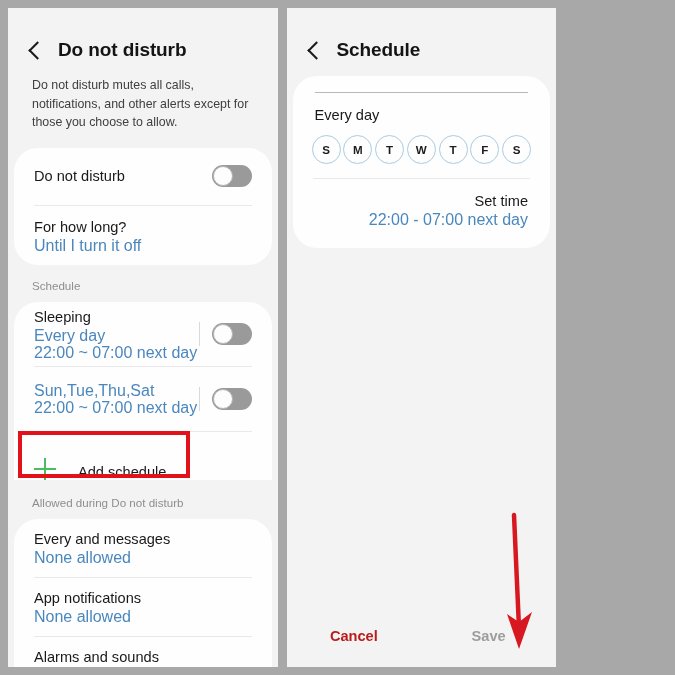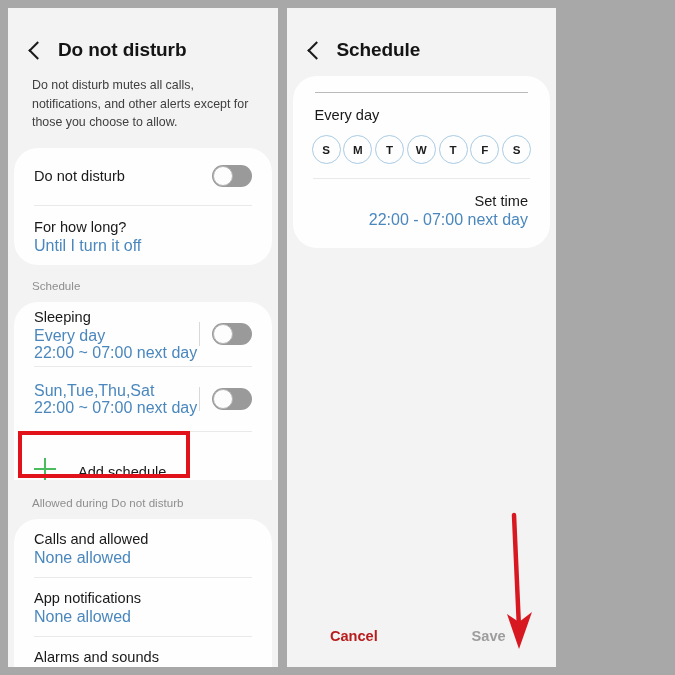--- a/index.html
+++ b/index.html
@@ -270,21 +270,21 @@
       </div>
     </div>
 
     <div class="hlbox" style="left:10px; top:423px; width:172px; height:47px;"></div>
 
     <div class="sect" style="padding-top:16px">Allowed during Do not disturb</div>
 
     <div class="card flat-bottom">
       <div class="row" style="min-height:58px">
         <div class="texts">
-          <div class="row-title">Calls and allowed</div>
+          <div class="row-title">Every and messages</div>
           <div class="row-sub">None allowed</div>
         </div>
       </div>
       <div class="divider"></div>
       <div class="row" style="min-height:58px">
         <div class="texts">
           <div class="row-title">App notifications</div>
           <div class="row-sub">None allowed</div>
         </div>
       </div>

